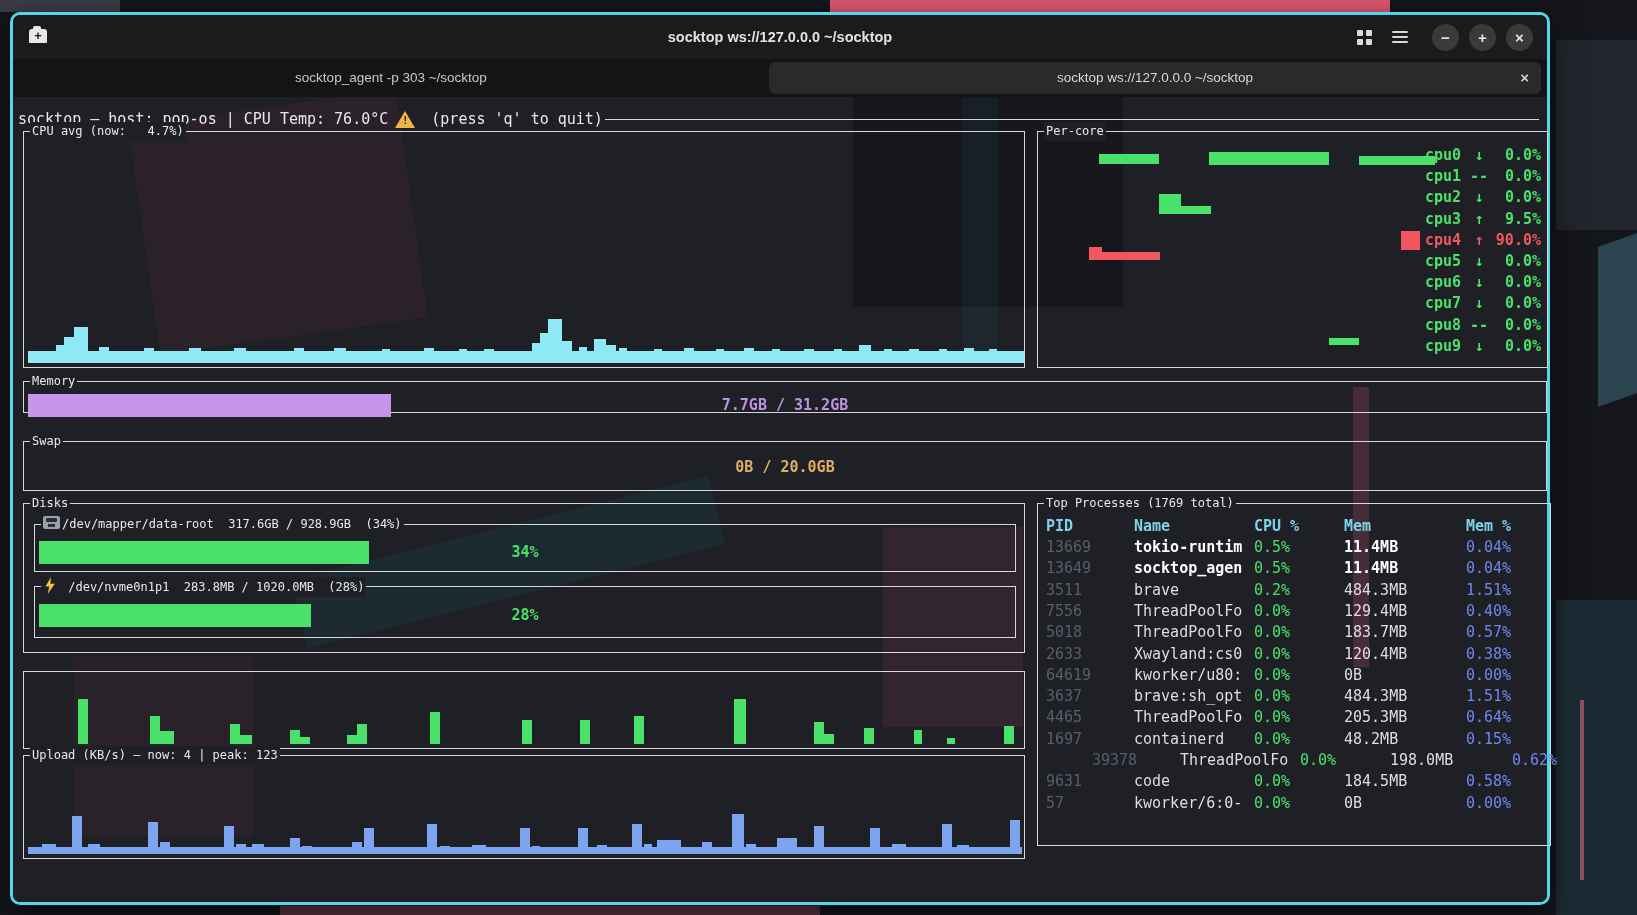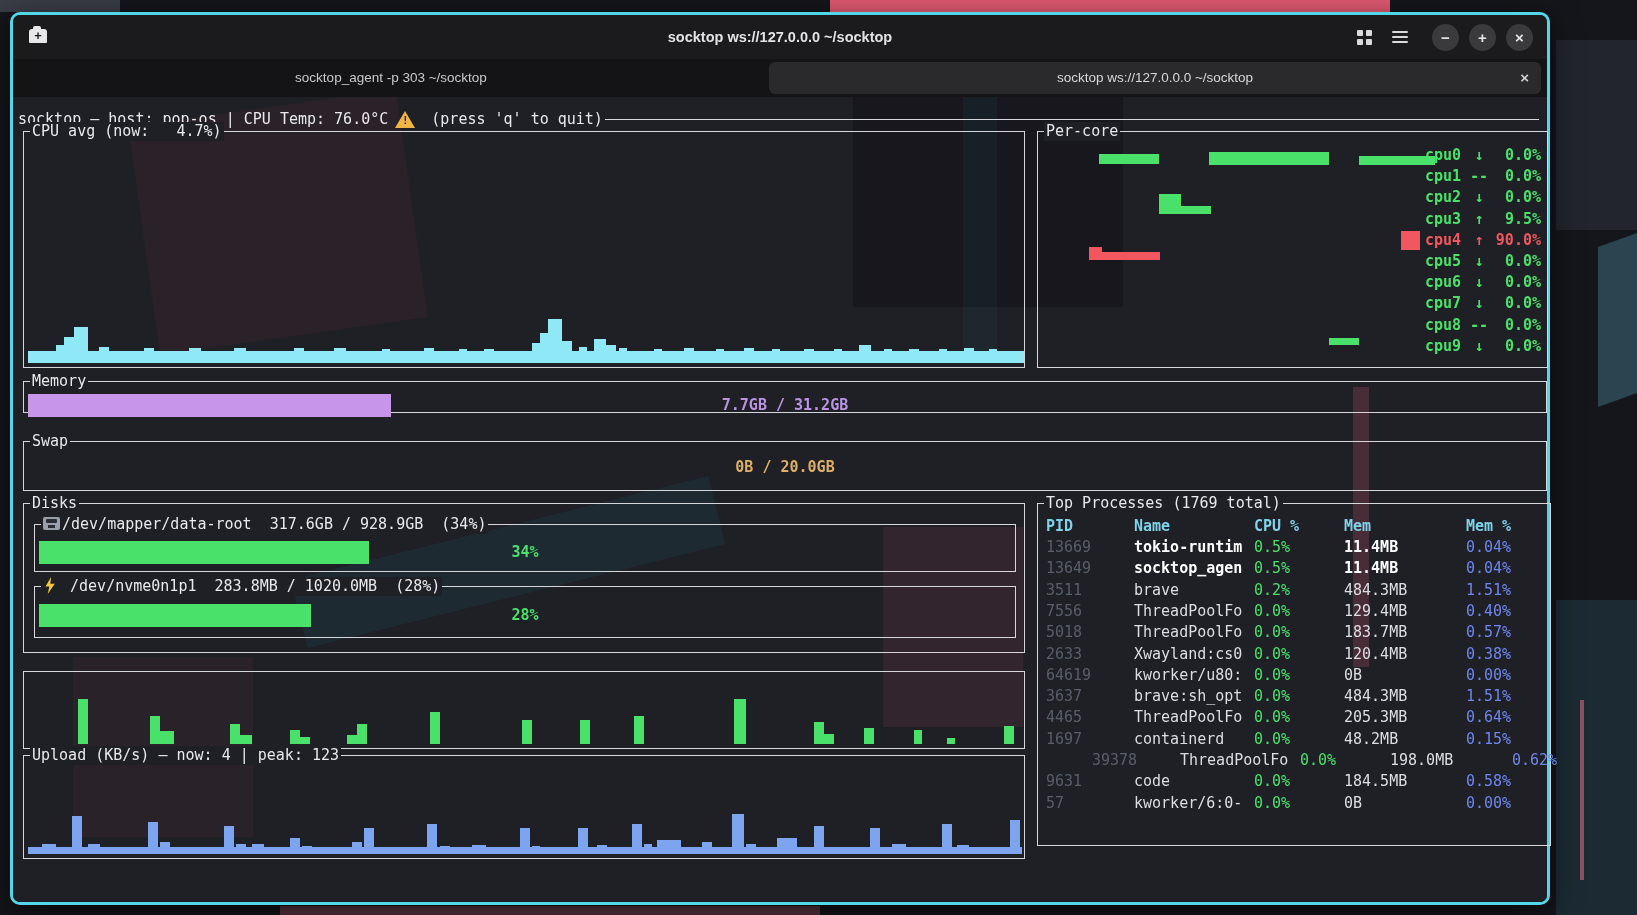--- a/index.html
+++ b/index.html
@@ -60,21 +60,21 @@
   .hdr .rule { flex:1; border-top:1px solid #d6d7db; margin-left:2px; }
   .warn { position:relative; display:inline-block; width:20px; height:17px; margin:0 7px; }
   .warn .tri { position:absolute; left:0; top:0; width:0; height:0;
                border-left:10px solid transparent; border-right:10px solid transparent;
                border-bottom:17px solid #f0b545; }
   .warn .bang { position:absolute; left:0; top:3px; width:20px; text-align:center; color:#262626;
                 font-size:11px; font-weight:700; }
 
   .panel { position:absolute; border:1px solid #d6d7db; }
   .ptitle { position:absolute; top:-10px; left:6px; background:#1f2026; padding:0 2px;
-            white-space:pre; color:#e8e9ec; font-size:15px; line-height:19px; }
+            white-space:pre; color:#e8e9ec; font-size:12px; line-height:19px; }
 
   .sparkarea { position:absolute; left:4px; right:4px; top:4px; bottom:4px; }
   .hbar { position:absolute; bottom:0; }
   .spark-cyan .hbar { background:var(--cyan); }
   .spark-green .hbar { background:var(--green); }
   .spark-blue .hbar { background:var(--blue); }
   .spark-abs { position:absolute; }
 
   
   .core-list { position:absolute; right:6px; top:13px; width:116px; }

